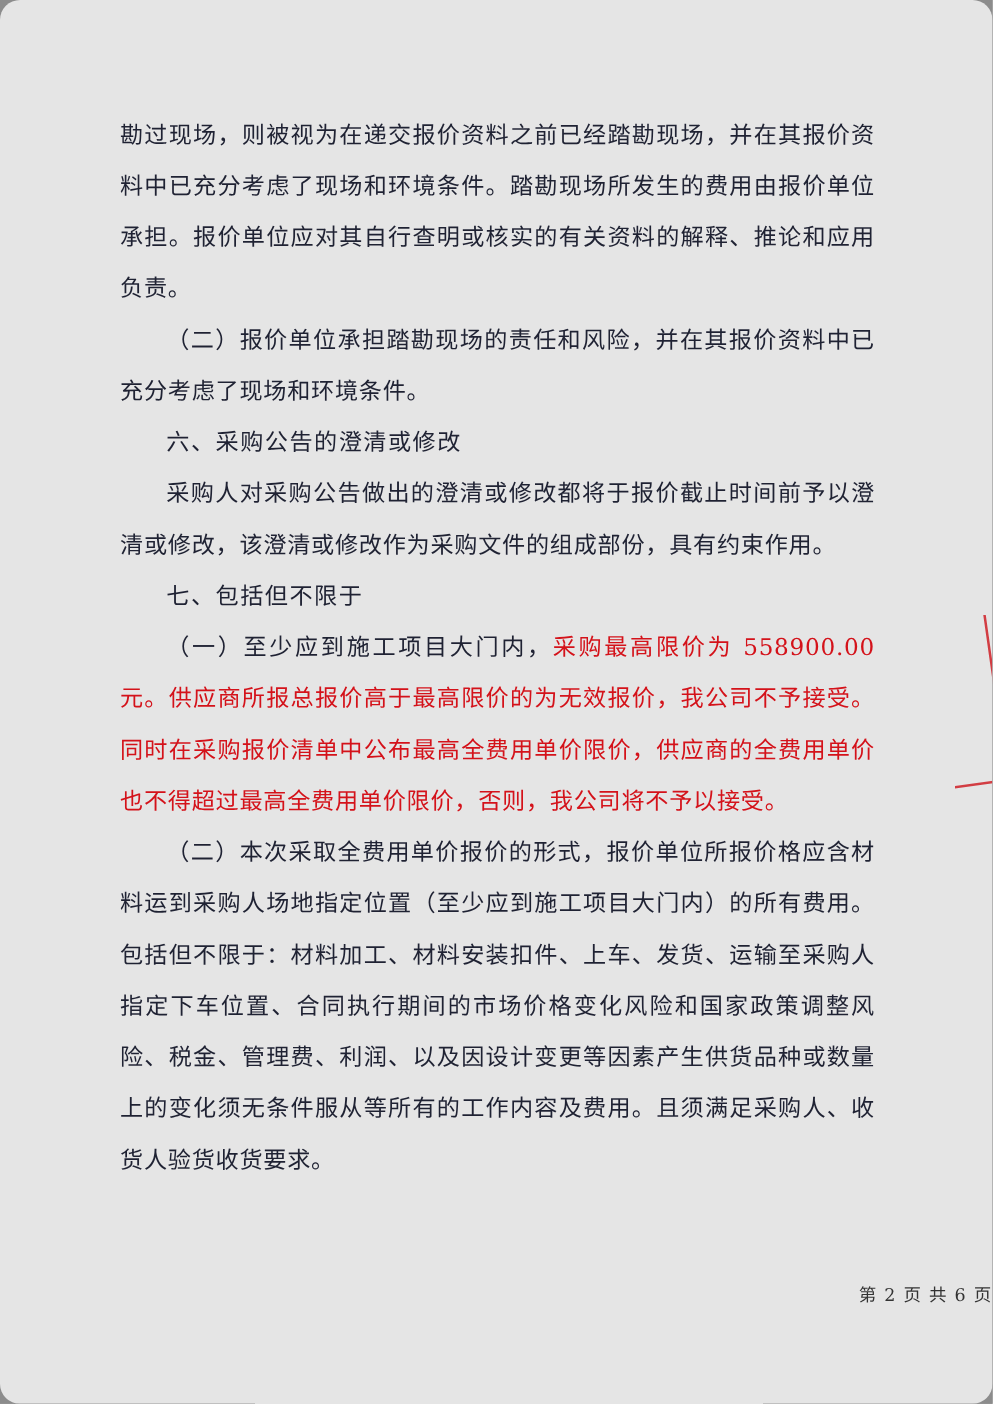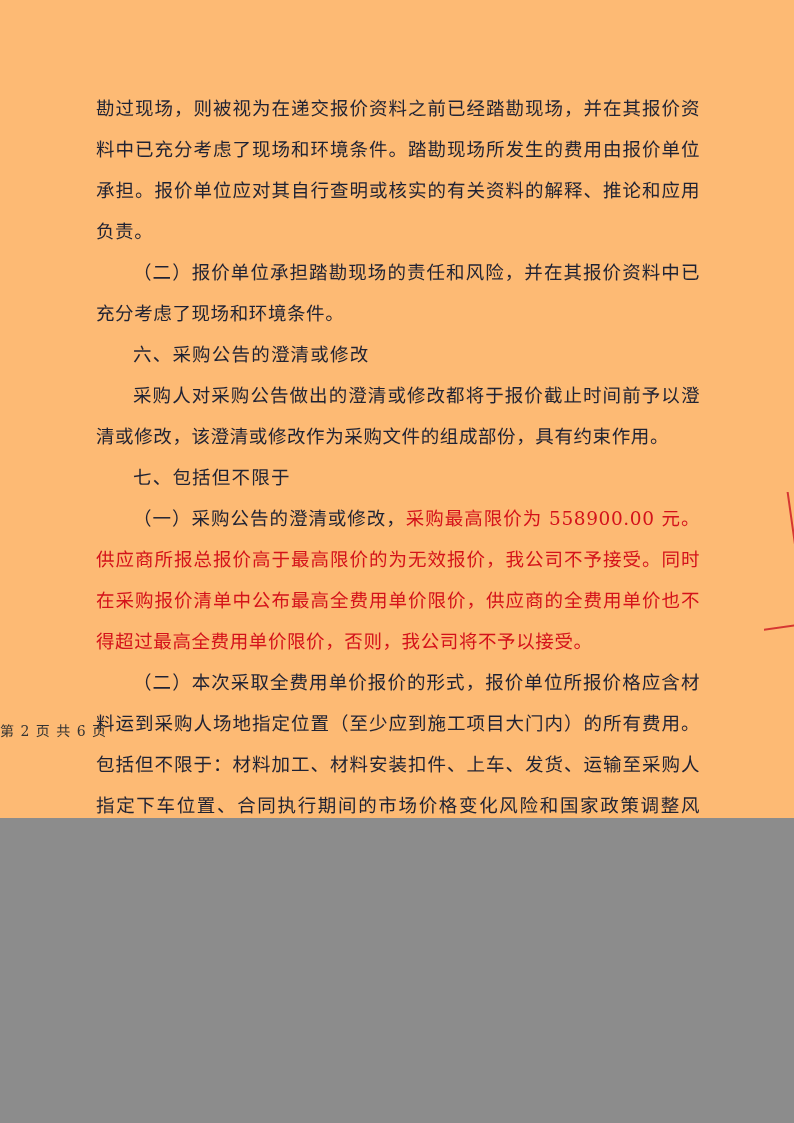--- a/index.html
+++ b/index.html
@@ -3,26 +3,27 @@
 <meta charset="utf-8">
 <style>
   html, body {
     margin: 0;
     padding: 0;
     background: #8c8c8c;
   }
   .page {
     position: relative;
     width: 794px;
-    height: 818px;
-    background: #fdba74;
+    height: 1123px;
+    background: #e5e5e5;
     overflow: hidden;
     font-family: "DejaVu Serif", "Liberation Serif", serif;
     color: #1a1a1a;
     box-sizing: border-box;
+    border-radius: 16px;
   }
   .content {
     position: absolute;
     left: 96px;
     top: 88px;
     width: 604px;
   }
   p {
     margin: 0;
     font-size: 18.5px;
@@ -42,21 +43,21 @@
   }
   .red {
     color: #d4121a;
     font-weight: normal;
   }
   .footer {
     position: absolute;
     left: 0;
     right: 0;
     bottom: 78px;
-    text-align: left;
+    text-align: right;
     font-size: 14px;
     color: #333;
     font-family: "DejaVu Serif", "Liberation Serif", serif;
     letter-spacing: 1px;
   }
   
   .seal {
     position: absolute;
     right: 0px;
     top: 492px;
@@ -113,21 +114,21 @@
 
     <p class="indent">（二）报价单位承担踏勘现场的责任和风险，并在其报价资料中已充分考虑了现场和环境条件。</p>
 
     <p class="heading">六、采购公告的澄清或修改</p>
 
     <p class="indent">采购人对采购公告做出的澄清或修改都将于报价截止时间前予以澄清或修改，该澄清或修改作为采购文件的组成部份，具有约束作用。</p>
 
     <p class="heading">七、包括但不限于</p>
 
     <p class="indent">
-      <span>（一）采购公告的澄清或修改，</span><span class="red">采购最高限价为 558900.00 元。供应商所报总报价高于最高限价的为无效报价，我公司不予接受。同时在采购报价清单中公布最高全费用单价限价，供应商的全费用单价也不得超过最高全费用单价限价，否则，我公司将不予以接受。</span>
+      <span>（一）至少应到施工项目大门内，</span><span class="red">采购最高限价为 558900.00 元。供应商所报总报价高于最高限价的为无效报价，我公司不予接受。同时在采购报价清单中公布最高全费用单价限价，供应商的全费用单价也不得超过最高全费用单价限价，否则，我公司将不予以接受。</span>
     </p>
 
     <p class="indent">（二）本次采取全费用单价报价的形式，报价单位所报价格应含材料运到采购人场地指定位置（至少应到施工项目大门内）的所有费用。包括但不限于：材料加工、材料安装扣件、上车、发货、运输至采购人指定下车位置、合同执行期间的市场价格变化风险和国家政策调整风险、税金、管理费、利润、以及因设计变更等因素产生供货品种或数量上的变化须无条件服从等所有的工作内容及费用。且须满足采购人、收货人验货收货要求。</p>
 
   </div>
 
   <div class="seal">
     <div class="sealbox"></div>
     <div class="sealtext">中标通知专用</div>
     <div class="sealtext2">采购专用章</div>

